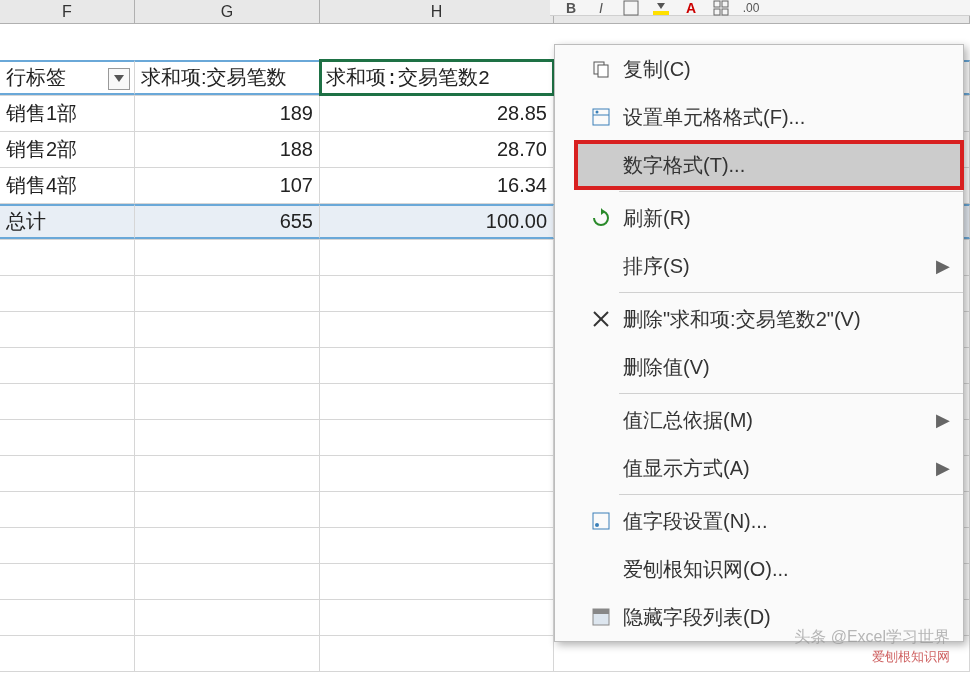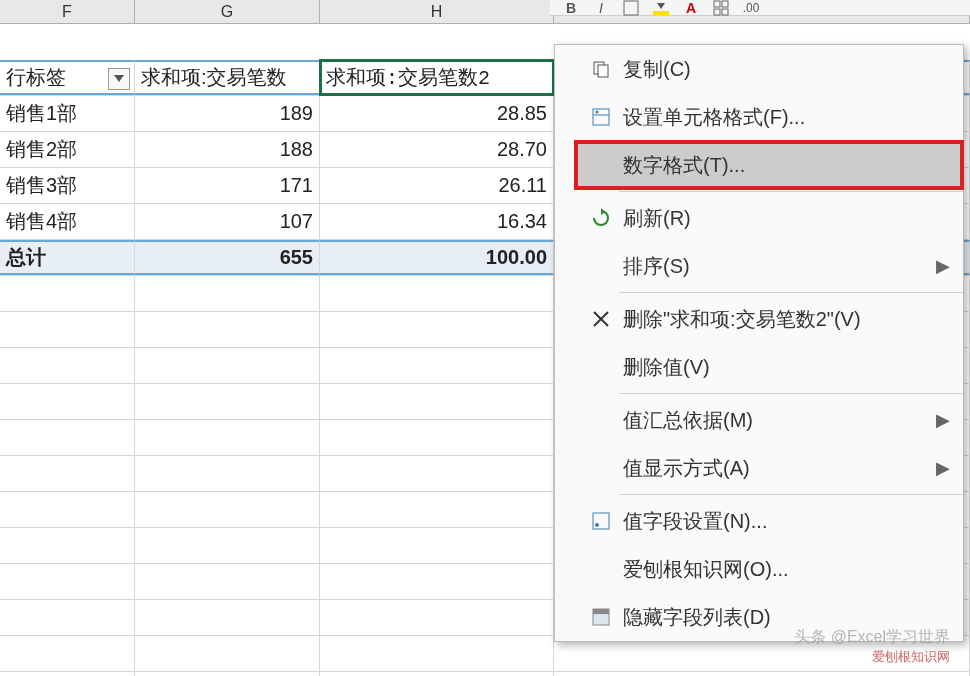--- a/index.html
+++ b/index.html
@@ -104,21 +104,21 @@
       justify-content: center;
     }
     .filter-btn svg { width: 10px; height: 8px; }
     .selected-cell {
       outline: 3px solid #1e7145;
       outline-offset: -2px;
       font-family: Liberation Mono, monospace;
     }
     
     .total-row .cell {
-      font-weight: bold;
+      font-weight: normal;
       background: #e8eef5;
       border-top: 2px solid #6aa8d8;
       border-bottom: 2px solid #6aa8d8;
     }
     
     
     .context-menu {
       position: absolute;
       top: 44px;
       left: 554px;
@@ -243,26 +243,20 @@
     <div class="cell col-h num">28.85</div>
     <div class="cell col-rest"></div>
   </div>
   <div class="row">
     <div class="cell col-f">销售2部</div>
     <div class="cell col-g num">188</div>
     <div class="cell col-h num">28.70</div>
     <div class="cell col-rest"></div>
   </div>
   <div class="row">
-    <div class="cell col-f">销售3部</div>
-    <div class="cell col-g num">171</div>
-    <div class="cell col-h num">26.11</div>
-    <div class="cell col-rest"></div>
-  </div>
-  <div class="row">
     <div class="cell col-f">销售4部</div>
     <div class="cell col-g num">107</div>
     <div class="cell col-h num">16.34</div>
     <div class="cell col-rest"></div>
   </div>
 
   <div class="row total-row">
     <div class="cell col-f">总计</div>
     <div class="cell col-g num">655</div>
     <div class="cell col-h num">100.00</div>

